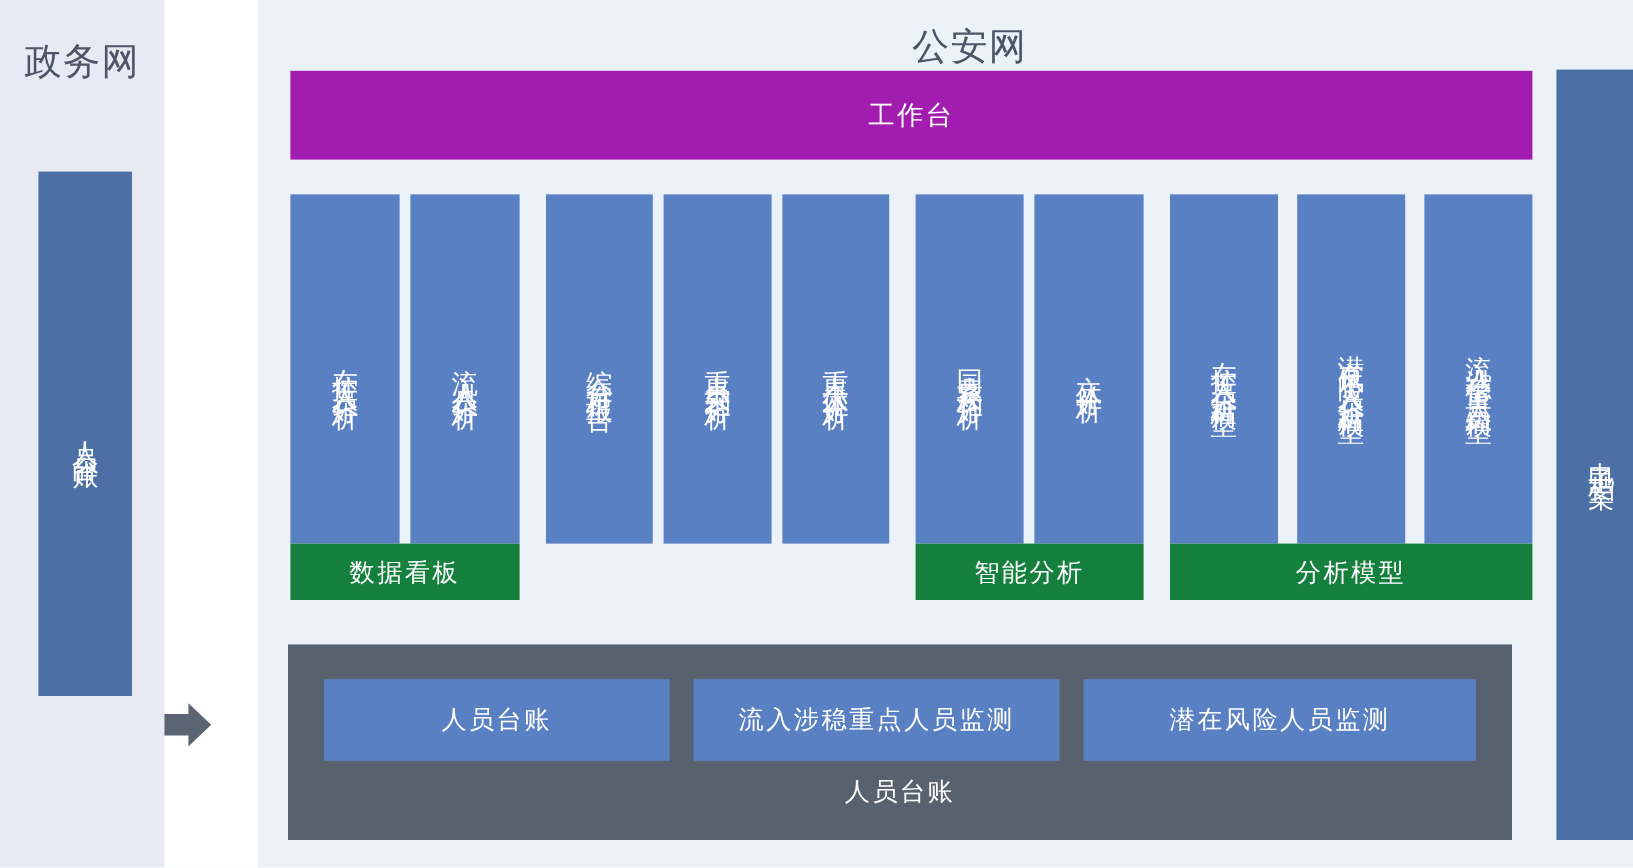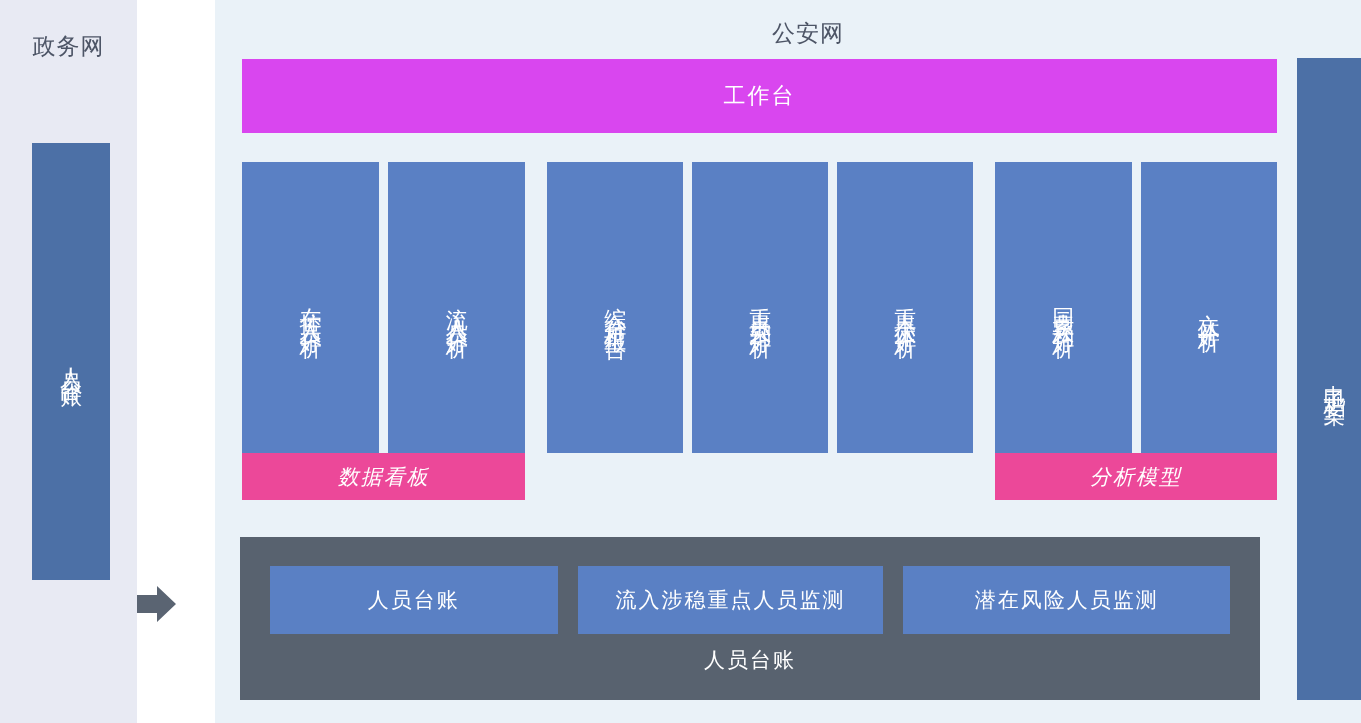--- a/index.html
+++ b/index.html
@@ -11,21 +11,21 @@
   }
   .canvas { position:relative; width:1361px; height:723px; background:#ffffff; }
 
   
   .left-panel {
     position:absolute; left:0; top:0; width:137px; height:723px;
     background:#e8eaf3;
   }
   .panel-title {
     position:absolute; top:31px; left:0; width:100%;
-    text-align:center; font-size:23px; color:#4d5566; letter-spacing:1px;
+    text-align:center; font-size:31px; color:#4d5566; letter-spacing:1px;
   }
   .vbar {
     background:#4c70a6;
     display:flex; align-items:center; justify-content:center;
   }
   .left-vbar { position:absolute; left:32px; top:143px; width:78px; height:437px; }
   .vtext {
     writing-mode: vertical-rl;
     text-orientation: upright;
     color:#ffffff; font-size:22px; letter-spacing:6px; line-height:1;
@@ -38,41 +38,41 @@
   
   .main-panel {
     position:absolute; left:175px; top:0; width:1186px; height:723px;
     background:#eaf2f8;
     margin-left:40px;
   }
   .main-title { top:18px; }
 
   .workbench {
     position:absolute; left:27px; top:59px; width:1035px; height:74px;
-    background:#d946ef;
+    background:#a21caf;
     display:flex; align-items:center; justify-content:center;
     color:#ffffff; font-size:22px; letter-spacing:2px;
   }
 
   .columns {
     position:absolute; left:27px; top:162px; width:1035px; height:338px;
     display:flex; gap:22px;
   }
   .group { display:flex; flex-direction:column; }
   .group-1 { flex:191 1 0; }
   .group-2 { flex:287 1 0; }
   .group-3 { flex:190 1 0; }
   .group-4 { flex:303 1 0; }
   .bars { display:flex; gap:9px; height:291px; }
   .group-4 .bars { gap:16px; }
   .col-bar { flex:1 1 0; background:#5a80c4; display:flex; align-items:center; justify-content:center; }
   .group-footer {
-    height:47px; background:#ec4899;
+    height:47px; background:#15803d;
     display:flex; align-items:center; justify-content:center;
-    color:#ffffff; font-size:21px; letter-spacing:2px;font-style:italic;
+    color:#ffffff; font-size:21px; letter-spacing:2px;
   }
 
   
   .bottom-panel {
     position:absolute; left:25px; top:537px; width:1020px; height:163px;
     background:#58626f;
   }
   .button-row { display:flex; gap:20px; padding:29px 30px 0 30px; }
   .panel-button {
     height:68px; background:#5a80c4;
@@ -145,23 +145,37 @@
 
       <div class="group group-3">
         <div class="bars">
           <div class="col-bar">
             <span class="vtext">同素异构分析</span>
           </div>
           <div class="col-bar">
             <span class="vtext">立体分析</span>
           </div>
         </div>
+        <div class="group-footer">智能分析</div>
+      </div>
+
+      <div class="group group-4">
+        <div class="bars">
+          <div class="col-bar">
+            <span class="vtext">在控人员分析模型</span>
+          </div>
+          <div class="col-bar">
+            <span class="vtext">潜在风险人员分析模型</span>
+          </div>
+          <div class="col-bar">
+            <span class="vtext">流入涉稳重点人员模型</span>
+          </div>
+        </div>
         <div class="group-footer">分析模型</div>
       </div>
-
 
     </div>
 
     <div class="bottom-panel">
       <div class="button-row">
         <div class="panel-button btn-1">人员台账</div>
         <div class="panel-button btn-3">流入涉稳重点人员监测</div>
         <div class="panel-button btn-2">潜在风险人员监测</div>
       </div>
       <div class="bottom-label">人员台账</div>

